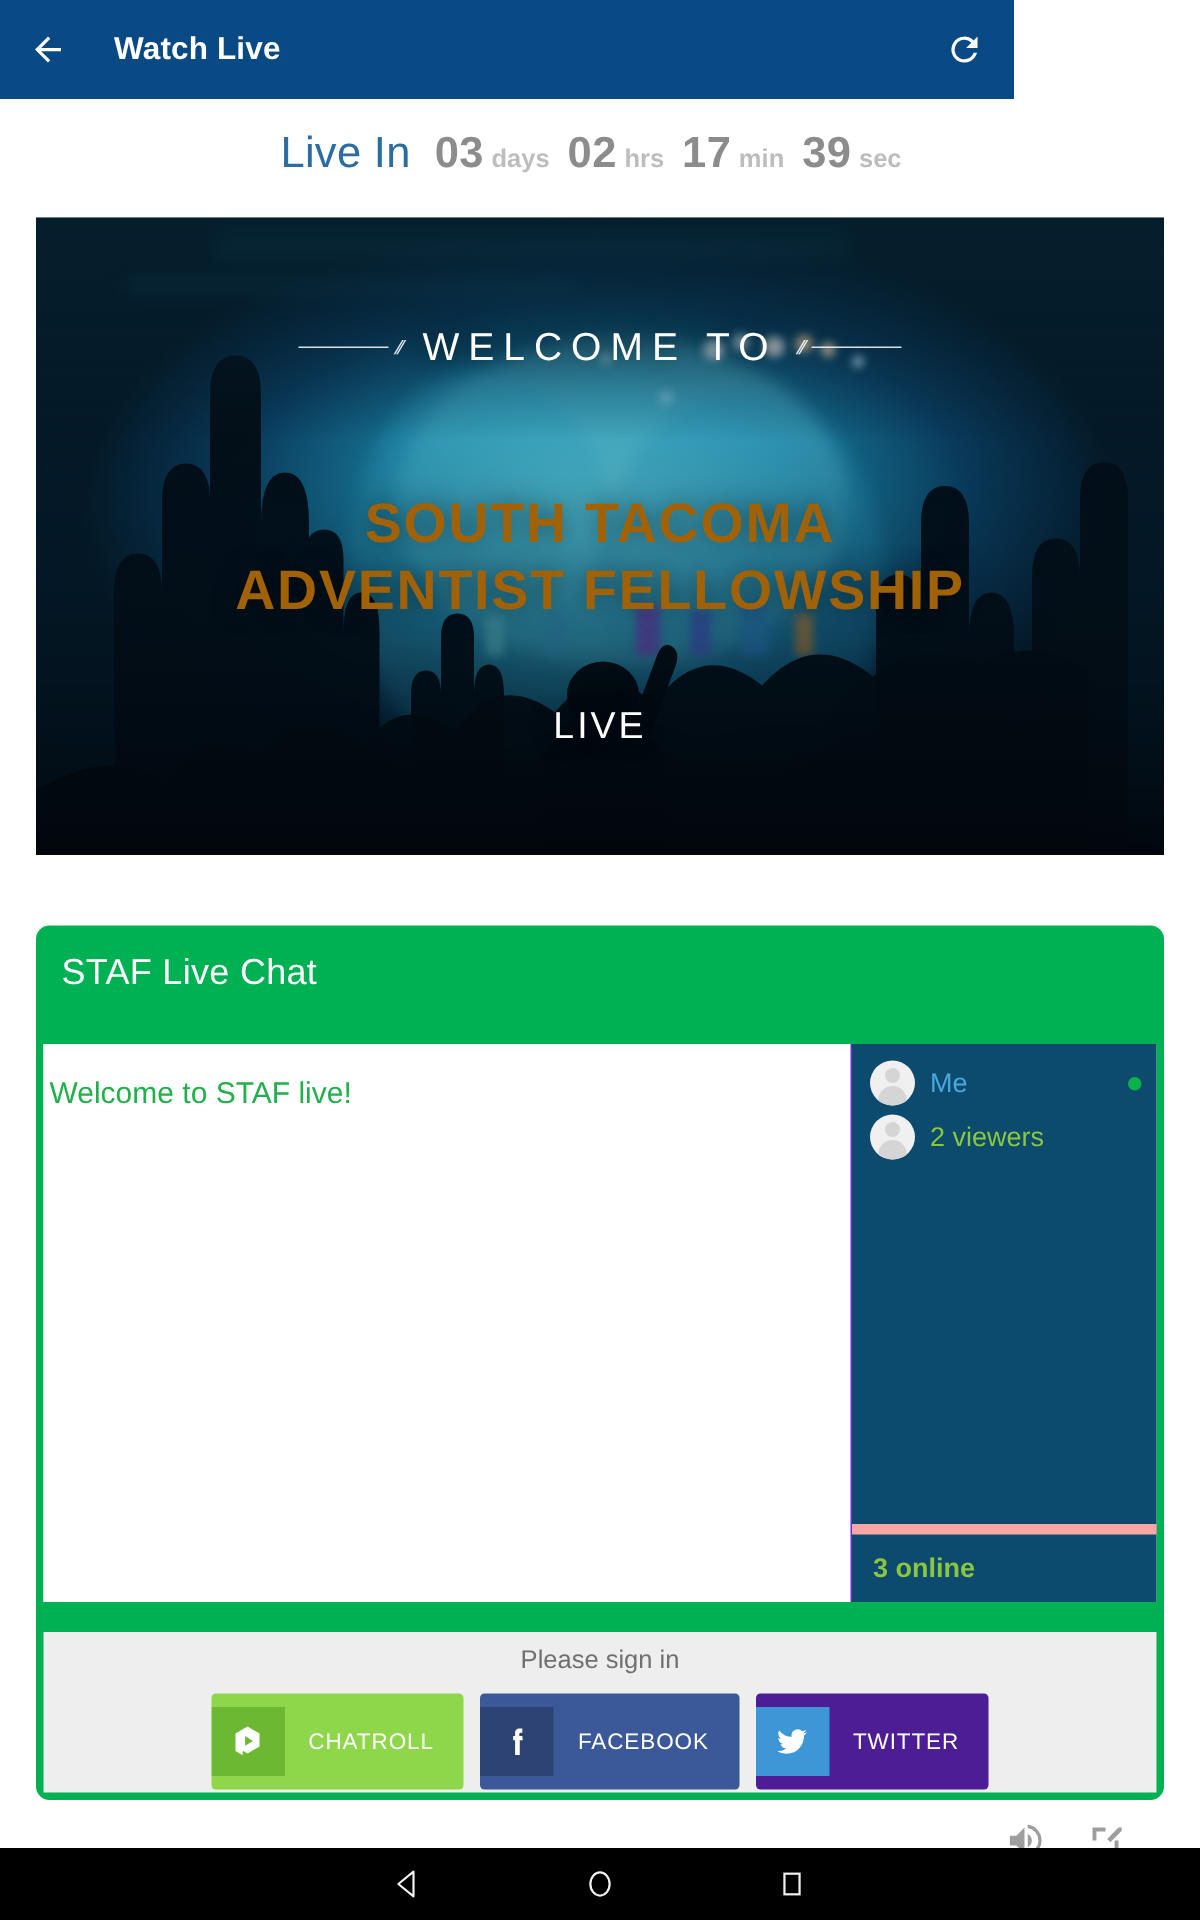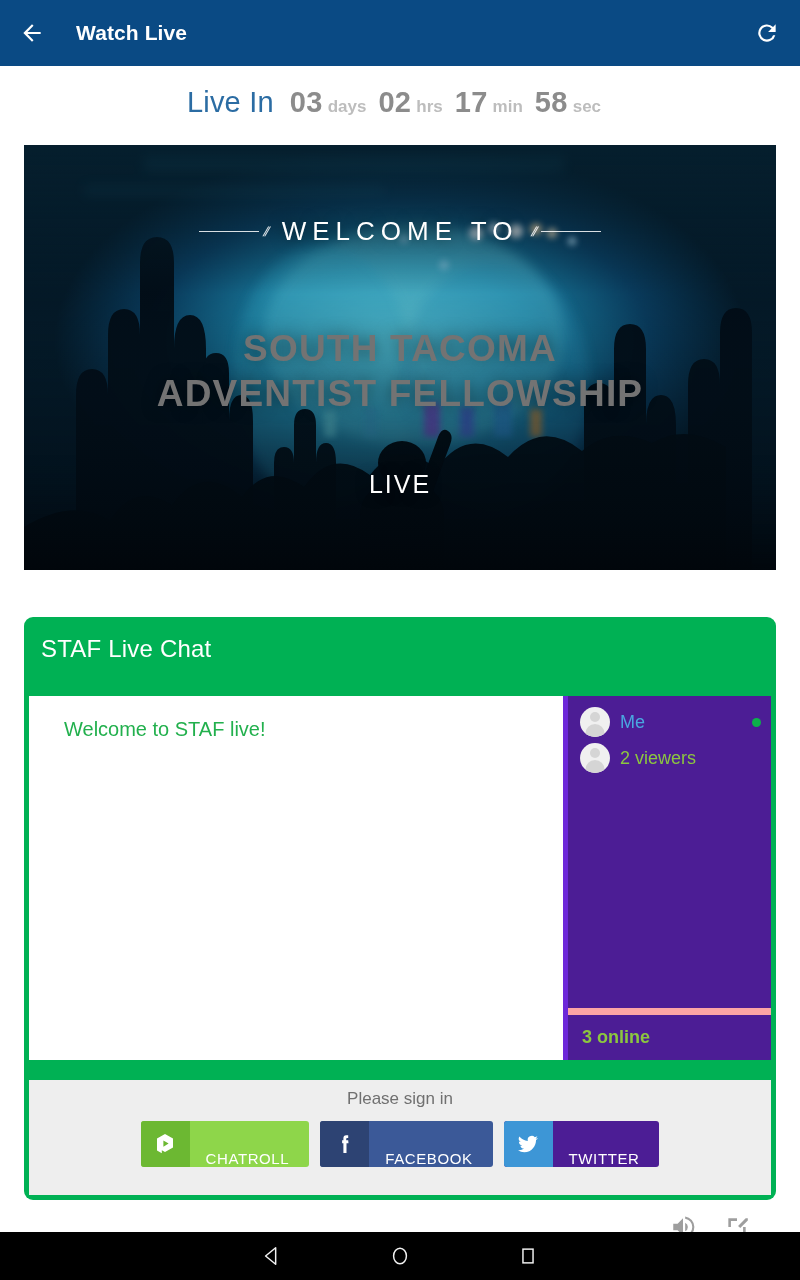--- a/index.html
+++ b/index.html
@@ -6,21 +6,21 @@
   html, body {
     width:800px; height:1280px;
     background:#ffffff;
     font-family:"Liberation Sans", sans-serif;
     overflow:hidden;
   }
   #app { position:relative; width:800px; height:1280px; background:#ffffff; }
 
   
   .appbar {
-    position:absolute; left:0; top:0; width:800px; height:66px;
+    position:absolute; left:0; top:0; width:676px; height:66px;
     background:#0a4a84;
     display:flex; align-items:center;
   }
   .appbar-back {
     width:64px; height:66px; display:flex; align-items:center; justify-content:center;
     cursor:pointer;
   }
   .appbar-title {
     color:#ffffff; font-size:21px; font-weight:bold; letter-spacing:.1px;
     margin-left:12px;
@@ -65,21 +65,21 @@
     display:flex; align-items:center; gap:5px;
   }
   .vo-rule .ln { width:60px; height:1px; background:rgba(255,255,255,.85); }
   .vo-rule .sl { color:rgba(255,255,255,.9); font-size:13px; transform:skewX(-18deg); letter-spacing:-2px; }
   .vo-welcome {
     color:#ffffff; font-size:26px; letter-spacing:6px; font-weight:400;
     margin:0 14px; white-space:nowrap;
     text-shadow:0 0 14px rgba(0,0,0,.55);
   }
   .vo-name {
-    color:#737373; font-size:37px; font-weight:bold; letter-spacing:1.2px;
+    color:#a16207; font-size:37px; font-weight:bold; letter-spacing:1.2px;
     line-height:1.22; text-align:center; margin-top:79px;
     text-shadow:0 0 16px rgba(0,0,0,.5);
   }
   .vo-live {
     color:#ffffff; font-size:25px; font-weight:400; letter-spacing:2px;
     margin-top:54px; text-shadow:0 0 14px rgba(0,0,0,.5);
   }
 
   
   .chatcard {
@@ -92,28 +92,28 @@
     height:54px; display:flex; align-items:center;
     padding-left:12px; flex:0 0 auto;
   }
   .chat-header-title {
     color:#ffffff; font-size:24px; font-weight:400; letter-spacing:.2px;
   }
   .chat-body {
     flex:1; display:flex; background:#ffffff; min-height:0;
   }
   .chat-messages {
-    flex:1; background:#ffffff; padding:22px 18px 0 35px;
-    border-right:5px solid #6d28d9; min-width:0;
+    flex:1; background:#ffffff; padding:22px 18px 0 4px;
+    border-right:1px solid #6d28d9; min-width:0;
   }
   .chat-msg {
     color:#22b04d; font-size:20px; font-weight:400;
   }
   .chat-users {
-    width:203px; background:#4c1d95; display:flex; flex-direction:column;
+    width:203px; background:#0c4a6e; display:flex; flex-direction:column;
   }
   .users-list { flex:1; padding:8px 0 0 0; }
   .user-row {
     display:flex; align-items:center; height:36px; padding:0 10px 0 12px;
   }
   .avatar {
     width:30px; height:30px; border-radius:50%; background:#f0f0f0;
     margin-right:10px; flex:0 0 auto; position:relative; overflow:hidden;
   }
   .avatar .head {
@@ -128,27 +128,27 @@
   .user-name.me { color:#4aa7e0; }
   .user-name.viewers { color:#8cc63f; }
   .dot-online {
     width:9px; height:9px; border-radius:50%; background:#0db14b; flex:0 0 auto;
   }
   .users-footer {
     border-top:7px solid #fca5a5; padding:12px 0 12px 14px;
   }
   .users-footer-text { color:#8cc63f; font-size:18px; font-weight:bold; }
   .chat-footer {
-    flex:0 0 auto; background:#eeeeee; padding:9px 0 28px 0;
+    flex:0 0 auto; background:#eeeeee; padding:9px 0 2px 0;
     display:flex; flex-direction:column; align-items:center;
   }
   .signin-label { color:#707070; font-size:17px; margin-bottom:12px; }
   .signin-row { display:flex; gap:11px; }
   .sbtn {
-    display:flex; align-items:flex-end; height:46px; border-radius:3px; overflow:hidden;
+    display:flex; align-items:center; height:64px; border-radius:3px; overflow:hidden;
     cursor:pointer;
   }
   .sbtn-ico {
     width:49px; height:46px; display:flex; align-items:center; justify-content:center;
     flex:0 0 auto;
   }
   .sbtn-lbl {
     color:#ffffff; font-size:15px; letter-spacing:.6px; padding:0 20px 0 16px;
     white-space:nowrap;
   }
@@ -204,21 +204,21 @@
     </div>
     <div class="cd-unit">
       <span class="cd-num">02</span>
       <span class="cd-suf">hrs</span>
     </div>
     <div class="cd-unit">
       <span class="cd-num">17</span>
       <span class="cd-suf">min</span>
     </div>
     <div class="cd-unit">
-      <span class="cd-num">58</span>
+      <span class="cd-num">39</span>
       <span class="cd-suf">sec</span>
     </div>
   </div>
 
   <div class="video">
     <svg viewBox="0 0 752 425" preserveAspectRatio="none">
       <defs>
         <radialGradient id="stage" cx="50%" cy="46%" r="46%">
           <stop offset="0%" stop-color="#5fd6e8"></stop>
           <stop offset="38%" stop-color="#1e8fb4"></stop>

